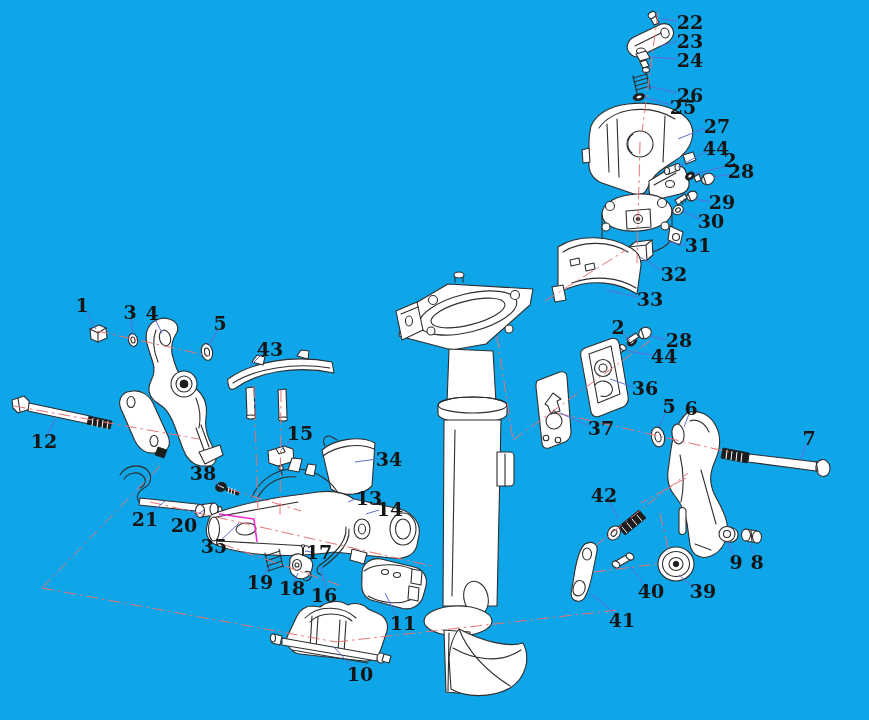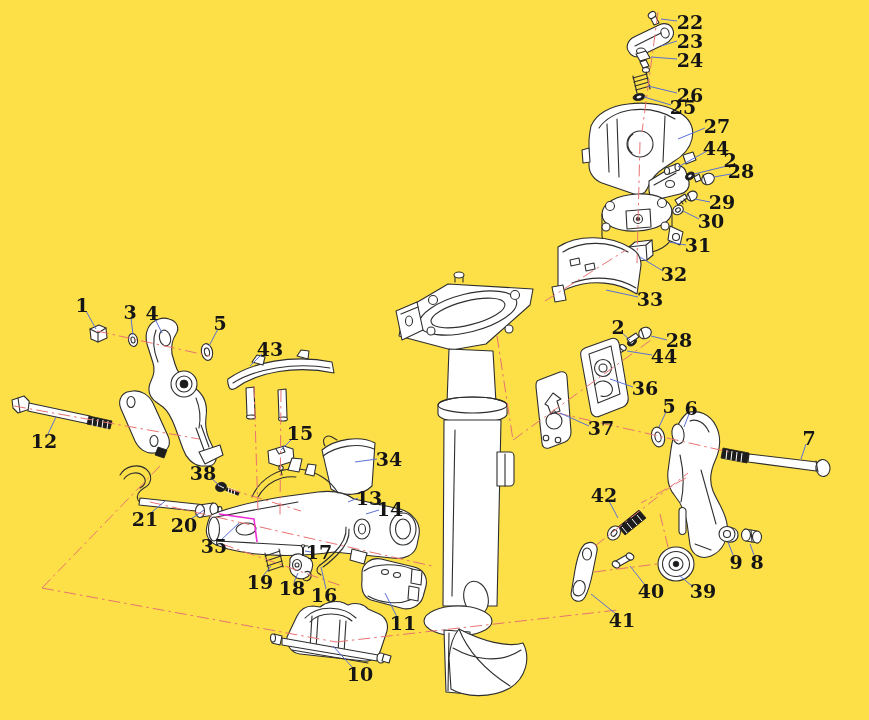--- a/index.html
+++ b/index.html
@@ -1,16 +1,16 @@
 <!DOCTYPE html>
 <html style="--label: #151515; --leader: #5b6fd5; --centerline: #e87272; --highlight: #ee2bd4; --line: #2e2e2e; --background: #ffffff;"><head>
 <meta charset="utf-8">
 <style>
   html,body{margin:0;padding:0;background:#fff;}
-  .stage{position:relative;width:869px;height:720px;background:#fde047;overflow:hidden;}
+  .stage{position:relative;width:869px;height:720px;background:#0ea5e9;overflow:hidden;}
   svg{display:block;}
   .p{fill:#fff;stroke:#2e2e2e;stroke-width:1.1;stroke-linejoin:round;stroke-linecap:round;}
   .pn{fill:none;stroke:#2e2e2e;stroke-width:1.1;stroke-linejoin:round;stroke-linecap:round;}
   .dk{fill:#1d1d1d;stroke:#1d1d1d;stroke-width:0.8;stroke-linejoin:round;}
   .wt{stroke:#fff;stroke-width:1;fill:none;}
   .cl{fill:none;stroke:var(--centerline,#e87272);stroke-width:1;stroke-dasharray:12 4 2.5 4;}
   .leader{stroke:var(--leader,#5b6fd5);stroke-width:1;}
   .hl{fill:none;stroke:var(--highlight,#ee2bd4);stroke-width:1.6;stroke-linejoin:round;}
   text.callout{font-family:"DejaVu Serif","Liberation Serif",serif;font-size:19px;font-weight:bold;
     fill:var(--label,#151515);text-anchor:middle;dominant-baseline:central;}

